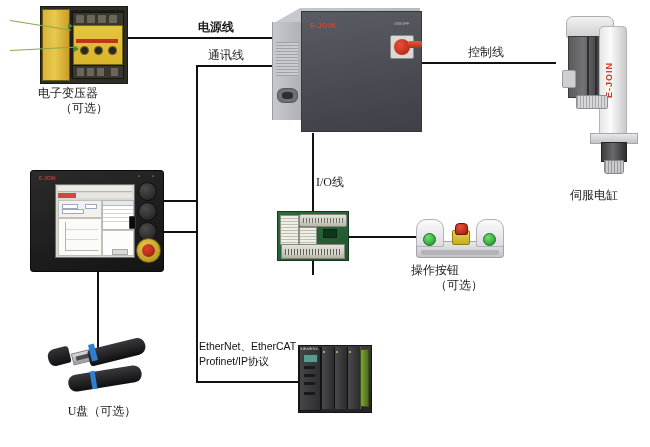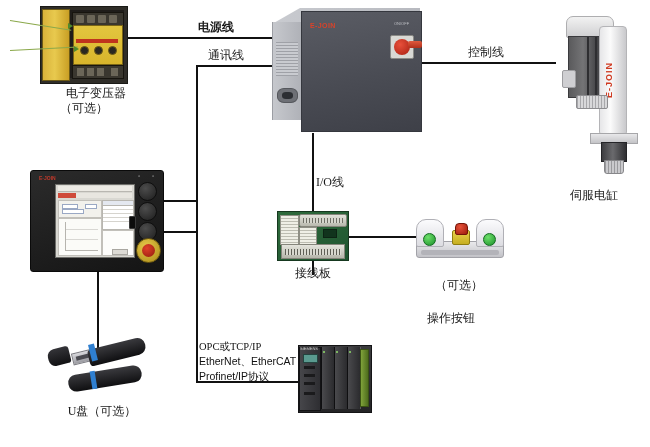--- a/index.html
+++ b/index.html
@@ -742,21 +742,21 @@
       <div class="screw2" style="left:4px;"></div>
       <div class="screw2" style="left:14px;"></div>
       <div class="screw2" style="left:24px;"></div>
       <div class="screw2" style="left:38px;"></div>
     </div>
     <div class="tr-leadline" style="left:-30px; top:14px; width:62px; transform:rotate(9deg);"></div>
     <div class="tr-leadline" style="left:-30px; top:44px; width:68px; transform:rotate(-3deg);"></div>
     <div class="tr-arrow" style="left:28px; top:17px;"></div>
     <div class="tr-arrow" style="left:34px; top:40px;"></div>
   </div>
-  <div class="caption" style="left:56px; top:86px; width:80px;">电子变压器</div>
+  <div class="caption" style="left:28px; top:86px; width:80px;">电子变压器</div>
   <div class="caption" style="left:44px; top:101px; width:80px;">（可选）</div>
 
   <div id="ctrlbox">
     <div class="cb-top"></div>
     <div class="cb-side"></div>
     <div class="cb-vents"></div>
     <div class="cb-port"></div>
     <div class="cb-front"></div>
     <div class="cb-logo">E-JOIN</div>
     <div class="cb-minitext">ON/OFF</div>
@@ -819,32 +819,31 @@
   </div>
 
   <div id="termboard">
     <div class="tb-pcb"></div>
     <div class="tb-block-l"></div>
     <div class="tb-block-m"></div>
     <div class="tb-conn-top"></div>
     <div class="tb-conn-bot"></div>
     <div class="tb-chip"></div>
   </div>
-  <div class="caption" style="left:273px; top:266px; width:80px;">接线板</div>
 
   <div id="opbtn">
     <div class="op-base"></div>
     <div class="op-guard" style="left:4px;"></div>
     <div class="op-guard" style="left:64px;"></div>
     <div class="op-green" style="left:11px;"></div>
     <div class="op-green" style="left:71px;"></div>
     <div class="op-estop-base"></div>
     <div class="op-estop-top"></div>
   </div>
-  <div class="caption" style="left:411px; top:263px; width:80px;margin-top:48px;">操作按钮</div>
+  <div class="caption" style="left:395px; top:263px; width:80px;">操作按钮</div>
   <div class="caption" style="left:419px; top:278px; width:80px;">（可选）</div>
 
   <div id="plc">
     <div class="plc-rail"></div>
     <div class="plc-cpu">
       <div class="lcd"></div>
       <div class="slot" style="top:18px;"></div>
       <div class="slot" style="top:26px;"></div>
       <div class="slot" style="top:34px;"></div>
       <div class="slot" style="top:44px;"></div>
@@ -871,18 +870,17 @@
 
   <div class="label cn" style="left:186px; top:20px; width:60px;font-weight:bold;">电源线</div>
 
   <div class="label cn" style="left:196px; top:48px; width:60px;">通讯线</div>
 
   <div class="label cn" style="left:456px; top:45px; width:60px;">控制线</div>
 
   <div class="label cn" style="left:316px; top:175px; width:46px; text-align:left;">I/O线</div>
 
   <div class="proto" style="left:199px; top:339px;">
-    <div class="serifline">OPC或TCP/IP</div>
     <div>EtherNet、EtherCAT</div>
     <div>Profinet/IP协议</div>
   </div>
 
 </div>
 
 </body></html>

